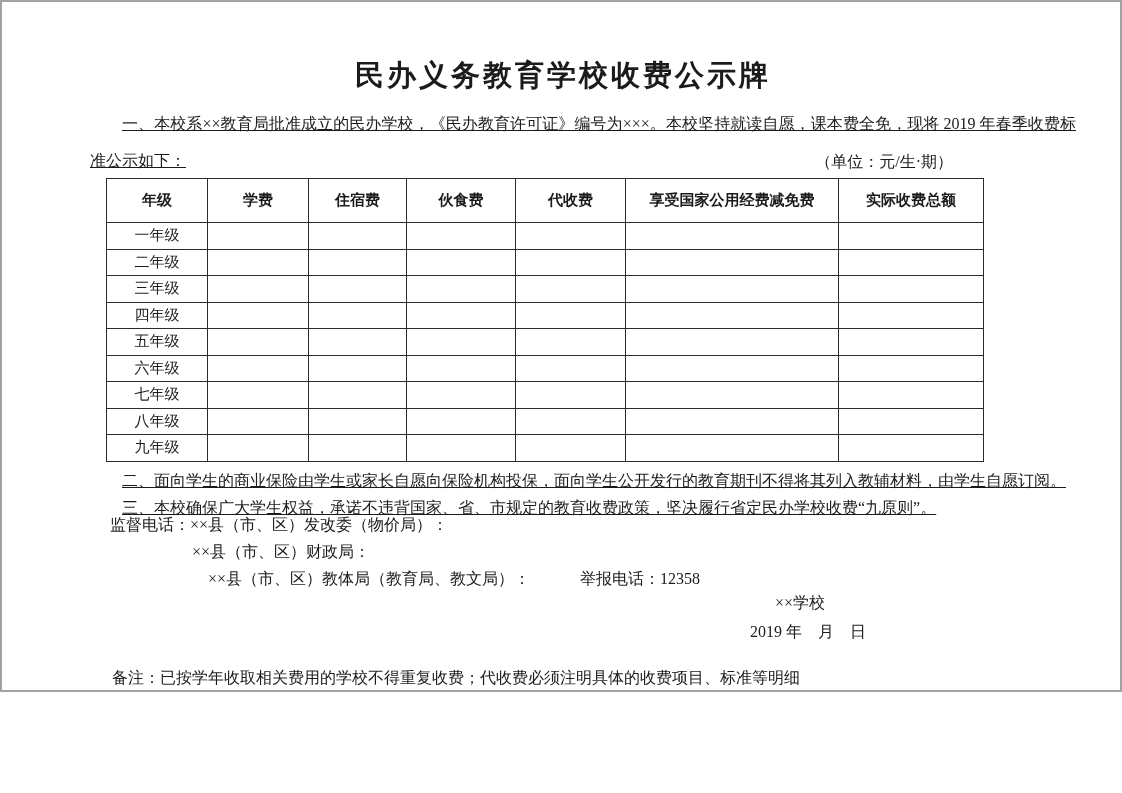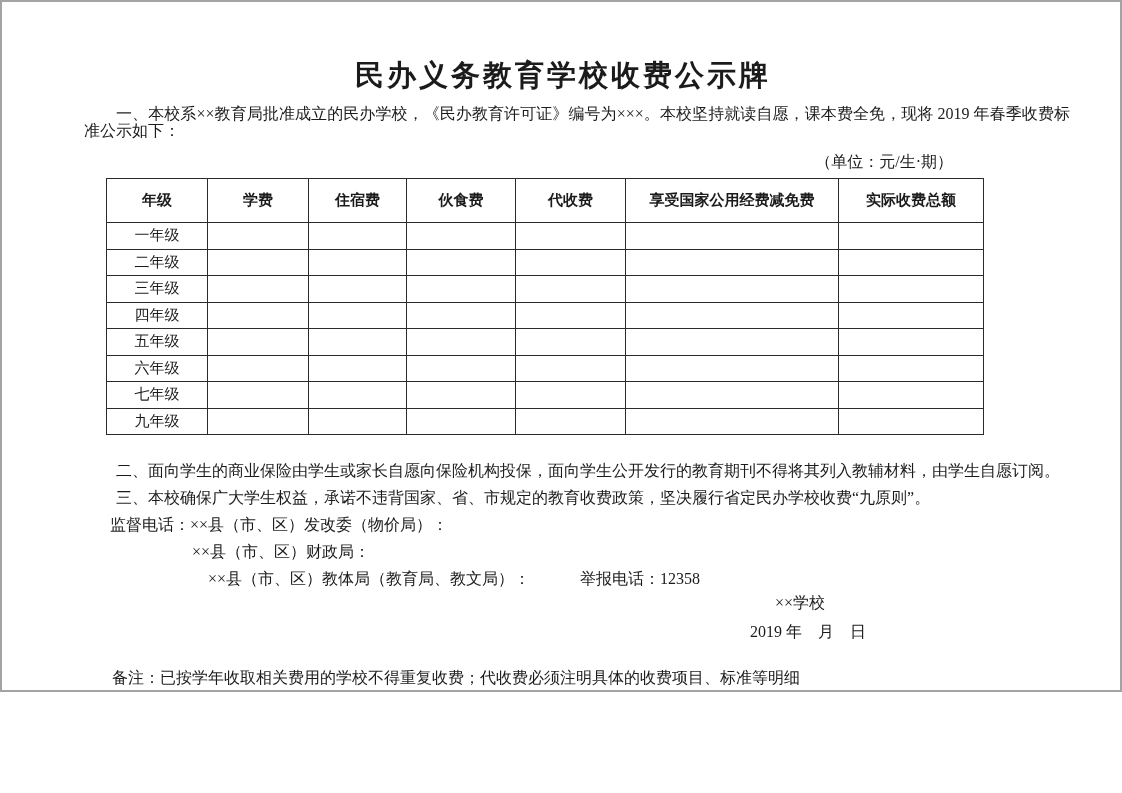--- a/index.html
+++ b/index.html
@@ -21,26 +21,27 @@
     top: 54px;
     left: 0;
     width: 1122px;
     text-align: center;
     font-size: 29px;
     font-weight: bold;
     letter-spacing: 3px;
   }
   .para {
     position: absolute;
-    left: 82px;
+    left: 88px;
     width: 986px;
     font-size: 16px;
-    line-height: 17px;
+    line-height: 37px;
     text-align: justify;
     text-indent: 2em;
+    text-decoration: underline;
   }
   .para-1 { top: 103px; }
   .para-2 { top: 460px; }
   .para-3 { top: 487px; }
   .unit-note {
     position: absolute;
     top: 150px;
     right: 167px;
     font-size: 16px;
   }
@@ -185,20 +186,29 @@
           <tr>
             <td>七年级</td>
             <td></td>
             <td></td>
             <td></td>
             <td></td>
             <td></td>
             <td></td>
           </tr>
           <tr>
+            <td>八年级</td>
+            <td></td>
+            <td></td>
+            <td></td>
+            <td></td>
+            <td></td>
+            <td></td>
+          </tr>
+          <tr>
             <td>九年级</td>
             <td></td>
             <td></td>
             <td></td>
             <td></td>
             <td></td>
             <td></td>
           </tr>
         </tbody>
     </table>

